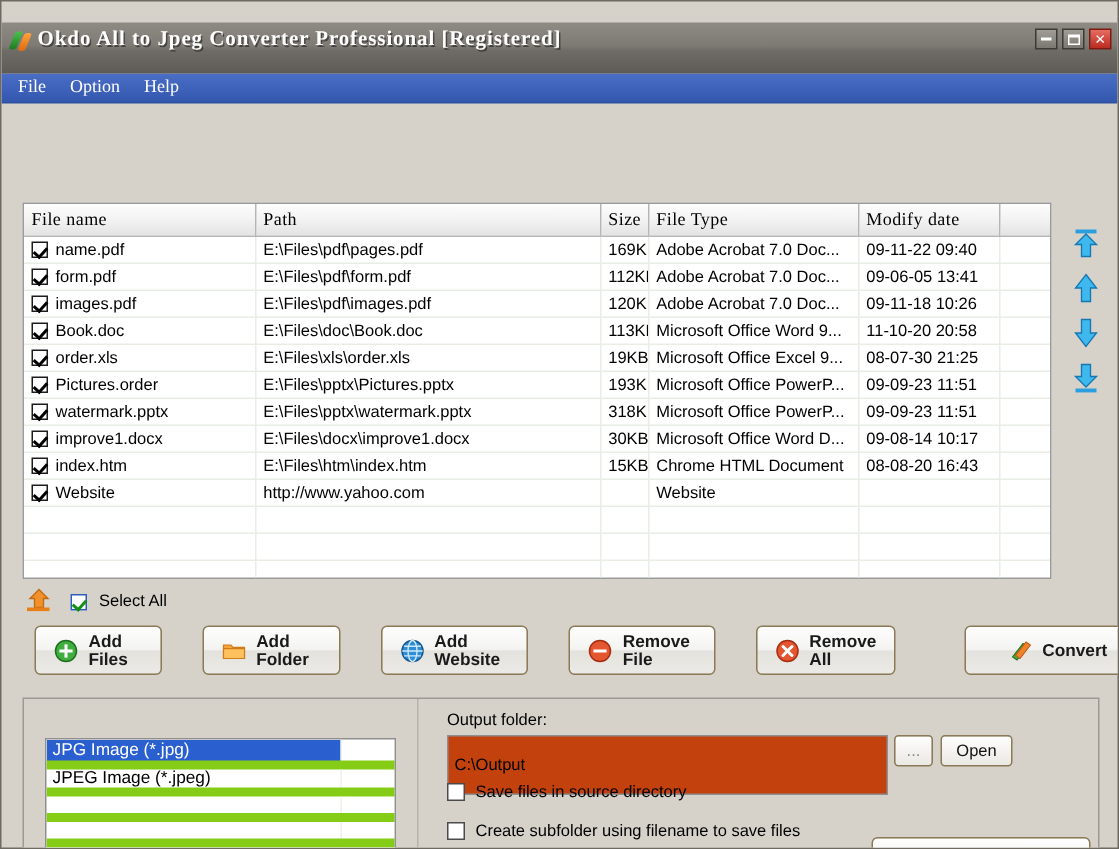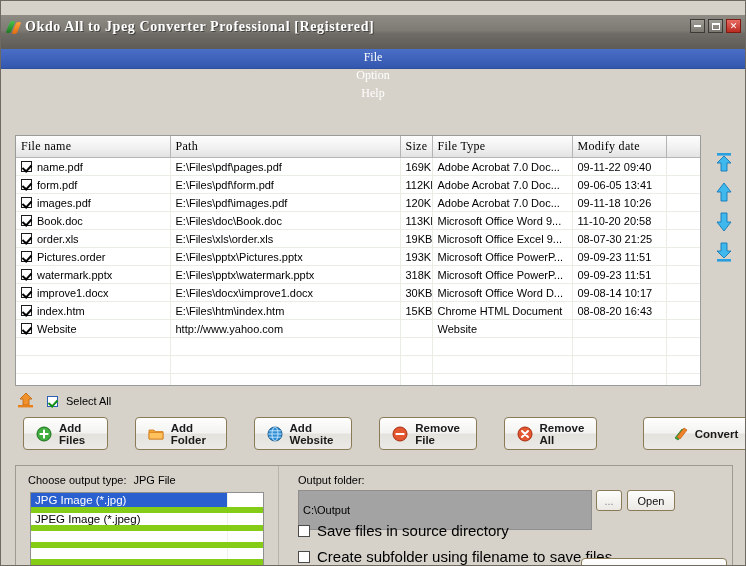--- a/index.html
+++ b/index.html
@@ -75,24 +75,22 @@
   }
   .win-btn .glyph { display: block; }
   .win-btn .minbar { width: 7px; height: 2px; background: #fff; }
   .win-btn .maxbox { width: 8px; height: 7px; border: 1px solid #fff; border-top-width: 2px; box-sizing: border-box; }
 
   
   .menubar {
     height: 19px;
     background: linear-gradient(to bottom,#4a6fc6 0%, #3f62bb 50%, #3357ad 100%);
     display: flex;
-    align-items: center;
     padding-left: 6px;
     border-bottom: 1px solid #2d4f9e;
-    flex-direction: column;
   }
   .menu-item {
     color: #ffffff;
     font-family: "Liberation Serif", serif;
     font-size: 12px;
     padding: 1px 8px 2px 5px;
     margin-right: 3px;
     cursor: default;
     white-space: nowrap;
   }
@@ -269,21 +267,21 @@
     white-space: nowrap; overflow: hidden;
     box-sizing: border-box;
   }
   .typelist tr.sel td.main { background: #2a5fd0; color: #ffffff; }
 
   .out-folder-label { position: absolute; left: 282px; top: 8px; font-size: 11px; }
   .folder-input {
     position: absolute; left: 282px; top: 24px;
     width: 294px; height: 20px;
     border: 1px solid #8f8f8f;
-    background: #a3a3a3;
+    background: #c2410c;
     font-size: 11px;
     padding: 19px 4px;
     box-sizing: border-box;
     font-family: "Liberation Sans", sans-serif;
     color: #000;
   }
   .sbtn {
     position: absolute;
     height: 21px;
     border: 1px solid #8a7a56;
@@ -295,21 +293,21 @@
     box-sizing: border-box;
     cursor: pointer;
   }
   .btn-dots { left: 580px; top: 24px; width: 26px; color: #888; }
   .btn-open { left: 611px; top: 24px; width: 48px; }
 
   .chk-row {
     position: absolute;
     left: 282px;
     display: flex; align-items: center; gap: 7px;
-    font-size: 15px; color: #000;
+    font-size: 11px; color: #000;
   }
   .chk-row .cbx {
     width: 12px; height: 12px;
     border: 1px solid #4a4a4a;
     background: #fff;
     position: relative;
     box-sizing: border-box;
     flex: 0 0 auto;
   }
   .chk-row .cbx.checked::after {
@@ -641,23 +639,20 @@
               <path d="M15 4 L8 13 l-3 -2 7 -9z" fill="#f0822a" stroke="#c05a10" stroke-width="0.7"></path>
             </svg>
         </span>
         <span>Convert</span>
       </div>
     </div>
 
     <div class="panel">
       <div class="vsplit"></div>
 
-      <div class="out-type-label">
-        <span>Choose output type:</span><span class="out-type-value">JPG File</span>
-      </div>
 
       <div class="typelist">
         <table>
           <colgroup>
               <col style="width:196px">
               <col style="width:36px">
             </colgroup>
           <tbody>
             <tr class="sel">
               <td class="main">JPG Image (*.jpg)</td>

